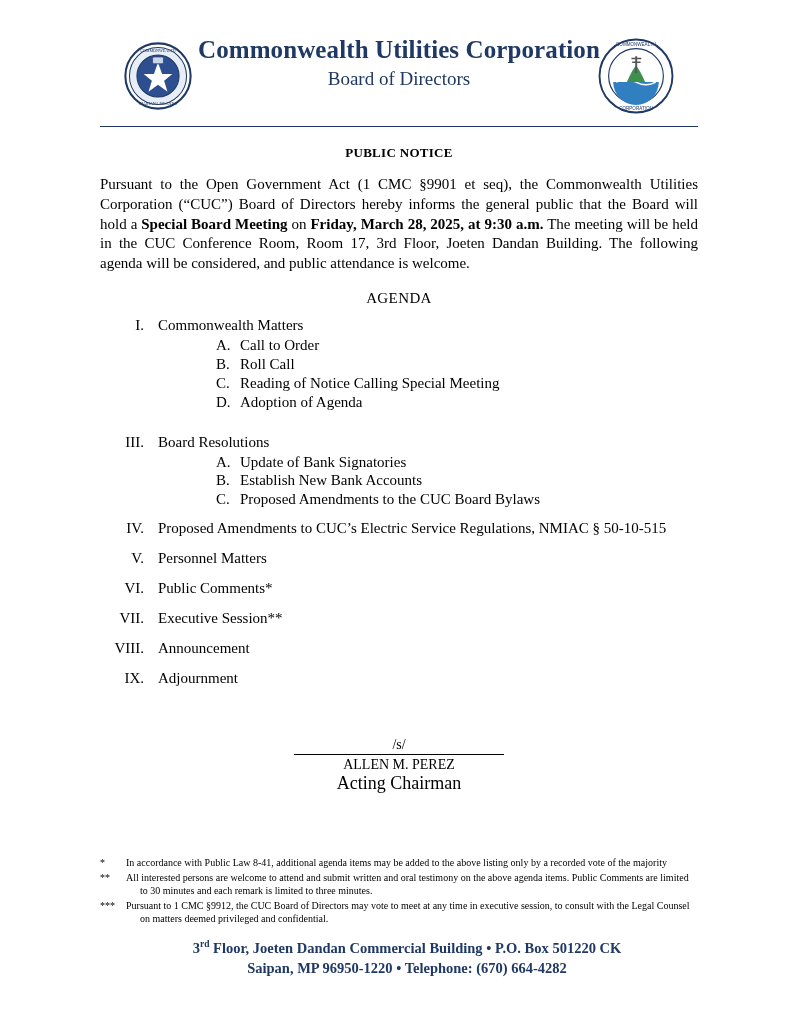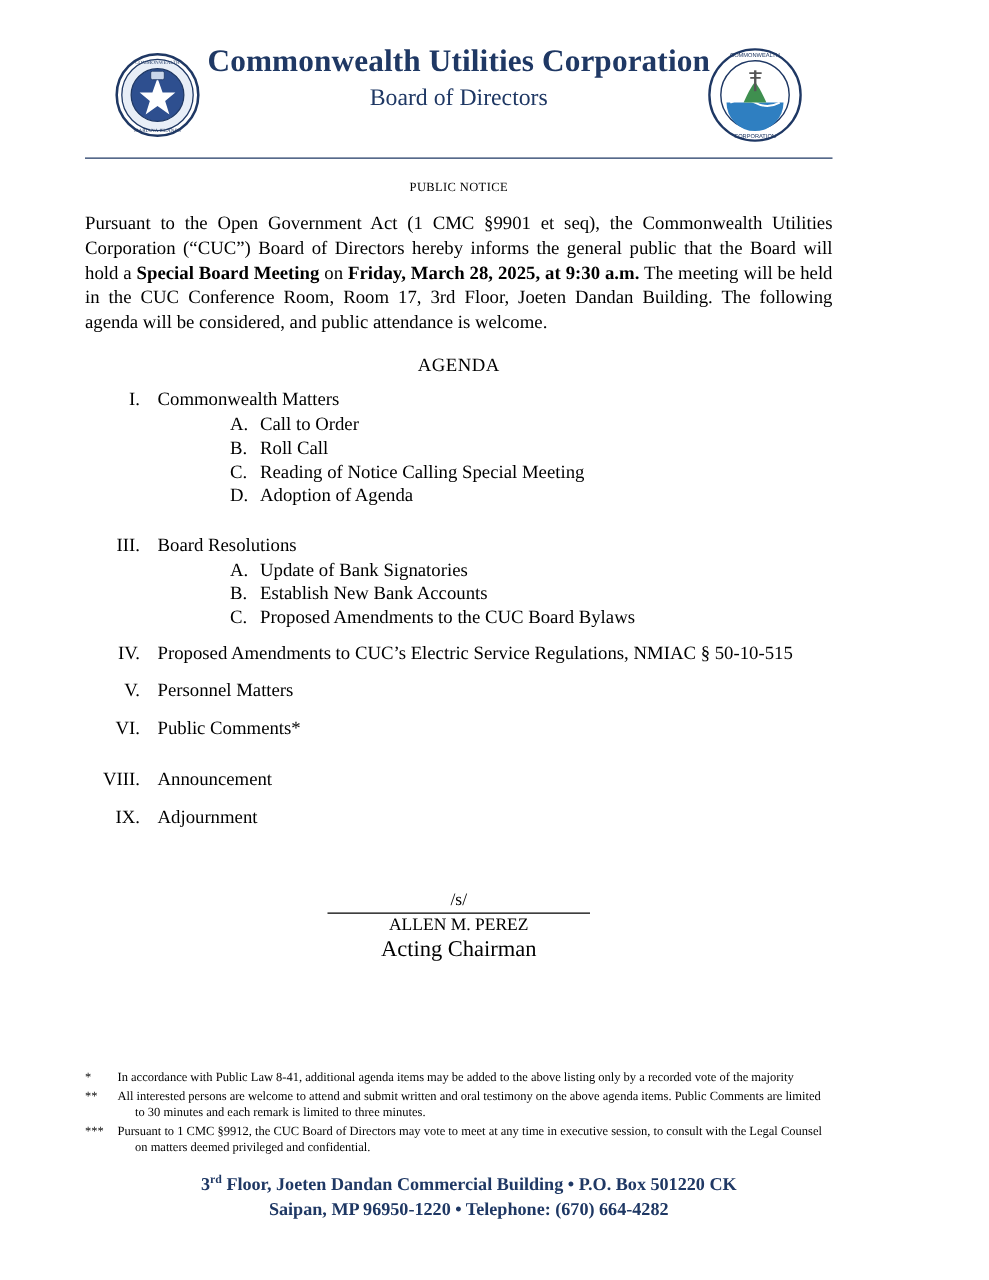--- a/index.html
+++ b/index.html
@@ -14,20 +14,21 @@
     color: #000000;
     position: relative;
     overflow: hidden;
   }
   .page {
     position: relative;
     width: 734px;
     height: 1024px;
     box-sizing: border-box;
     padding: 0 68px;
+    margin-left: 32px;
   }
 
   
   .header {
     position: relative;
     height: 108px;
     padding-top: 36px;
     box-sizing: border-box;
   }
   .seal-left {
@@ -60,22 +61,22 @@
     margin-top: 3px;
   }
   .header-rule {
     border-top: 1.6px solid #1F3864;
     margin: 18px 0 0 0;
   }
 
   
   .notice-title {
     text-align: center;
-    font-size: 10px;
-    font-weight: normal;
+    font-size: 13px;
+    font-weight: bold;
     letter-spacing: 0.3px;
     margin-top: 18px;
   }
   .intro {
     margin-top: 14px;
     font-size: 15px;
     line-height: 1.32;
     text-align: justify;
     text-justify: inter-word;
   }
@@ -284,20 +285,24 @@
 
     <div class="gap"></div>
 
     <div class="item">
       <div class="item-num">VI.</div>
       <div class="item-text">Public Comments*</div>
     </div>
 
     <div class="gap"></div>
 
+    <div class="item">
+      <div class="item-num">VII.</div>
+      <div class="item-text">Executive Session**</div>
+    </div>
 
     <div class="gap"></div>
 
     <div class="item">
       <div class="item-num">VIII.</div>
       <div class="item-text">Announcement</div>
     </div>
 
     <div class="gap"></div>
 

